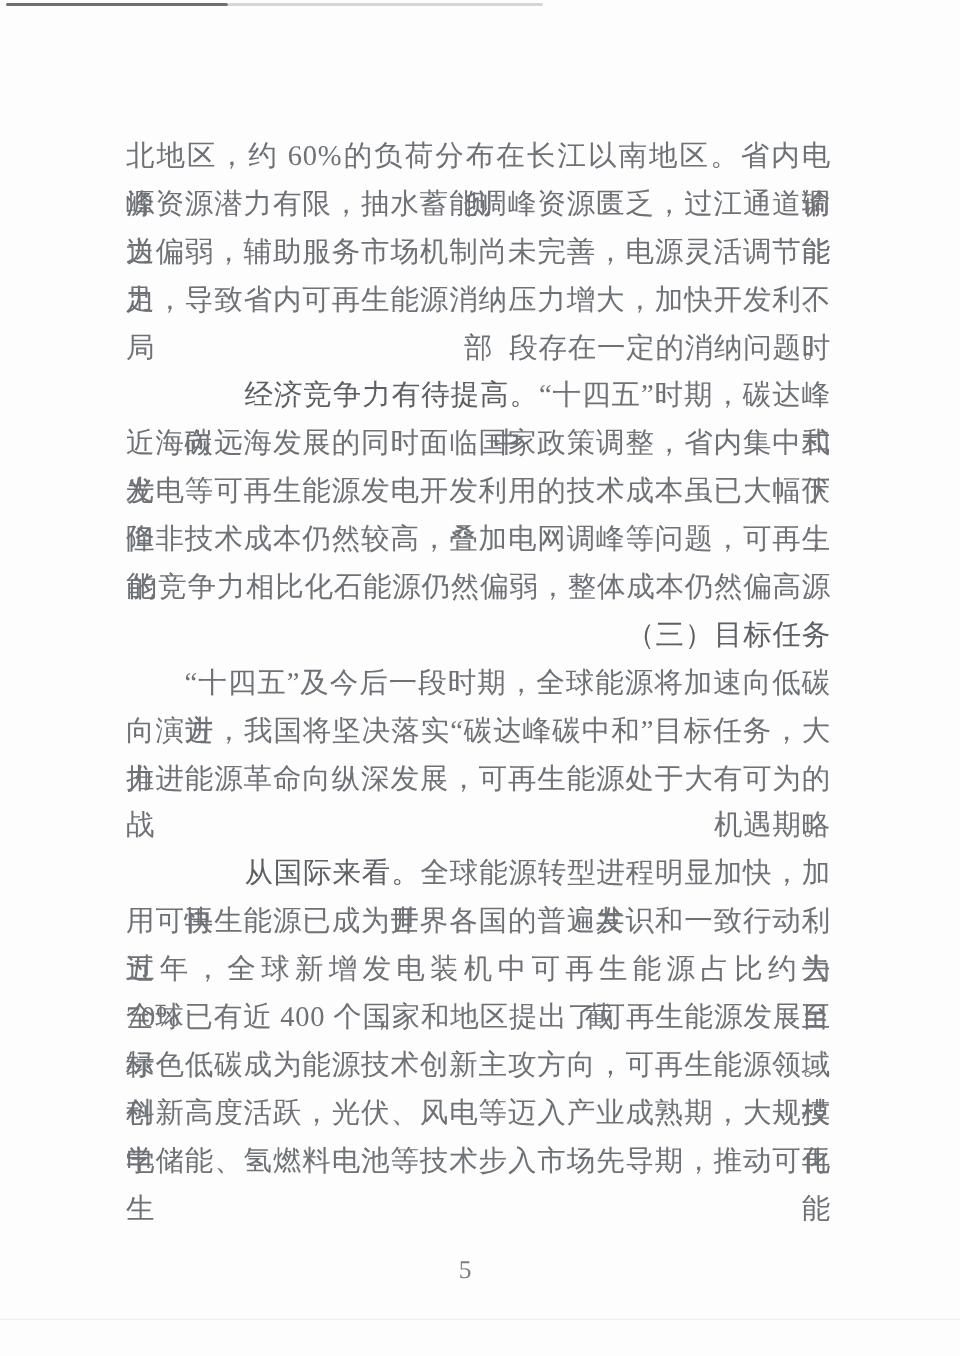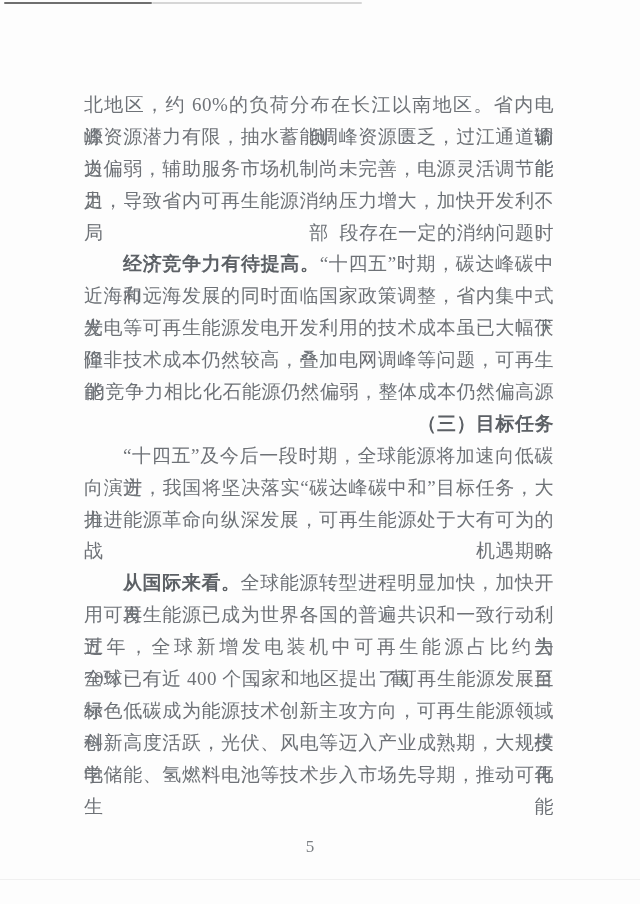--- a/index.html
+++ b/index.html
@@ -63,22 +63,23 @@
     text-align-last: justify;
     text-justify: inter-character;
   }
   .line.indent {
     padding-left: 39px;
   }
   .line .run {
     font-weight: 400;
   }
   .line .run.bold {
-    font-weight: 700;
+    font-weight: 400;
     color: var(--bold-color, #5c6065);
+    margin-left: 40px;
   }
   .page-number {
     position: absolute;
     left: 0;
     top: 837px;
     width: 620px;            
     text-align: center;
     font-size: 17px;
     color: #7a7e82;
     letter-spacing: 0;

